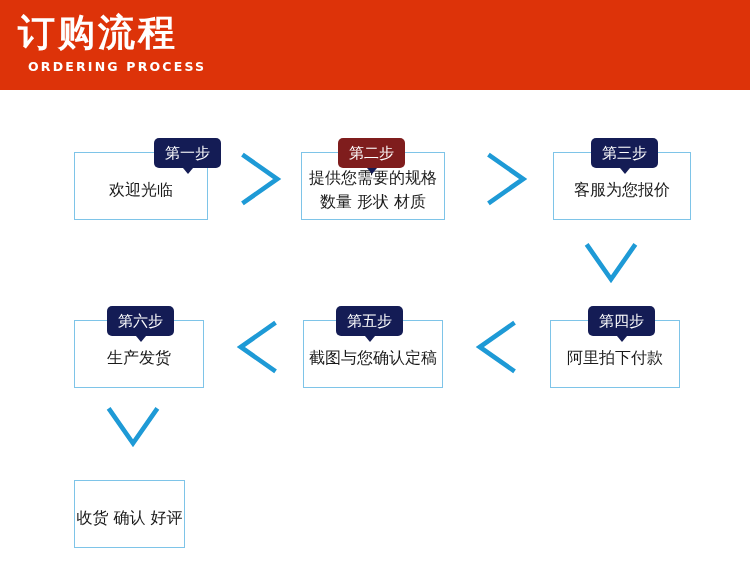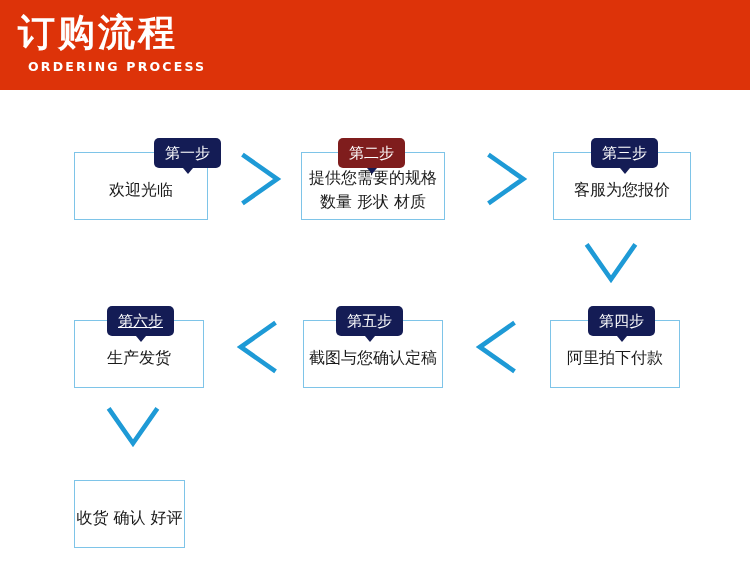--- a/index.html
+++ b/index.html
@@ -165,21 +165,21 @@
           </div>
         </div>
         <div class="badge" style="left: 33px; background: rgb(20, 28, 85);">第五步</div>
       </div>
       <div class="step" style="left: 74px; top: 306px; width: 130px; height: 82px;">
         <div class="step-box" style="width: 130px; height: 68px; border-color: rgb(126, 196, 232);">
           <div class="step-text">
             <span class="ln">生产发货</span>
           </div>
         </div>
-        <div class="badge" style="left: 33px; background: rgb(20, 28, 85); text-decoration: underline;">第六步</div>
+        <div class="badge" style="left: 33px; background: rgb(20, 28, 85);">第六步</div>
       </div>
       <div class="step" style="left: 74px; top: 466px; width: 130px; height: 82px;">
         <div class="step-box" style="width: 111px; height: 68px; border-color: rgb(126, 196, 232);">
           <div class="step-text">
             <span class="ln">收货 确认 好评</span>
           </div>
         </div>
       </div>
       <div class="chev" style="left: 232px; top: 150px;">
         <svg width="58" height="58" viewBox="0 0 100 100">

